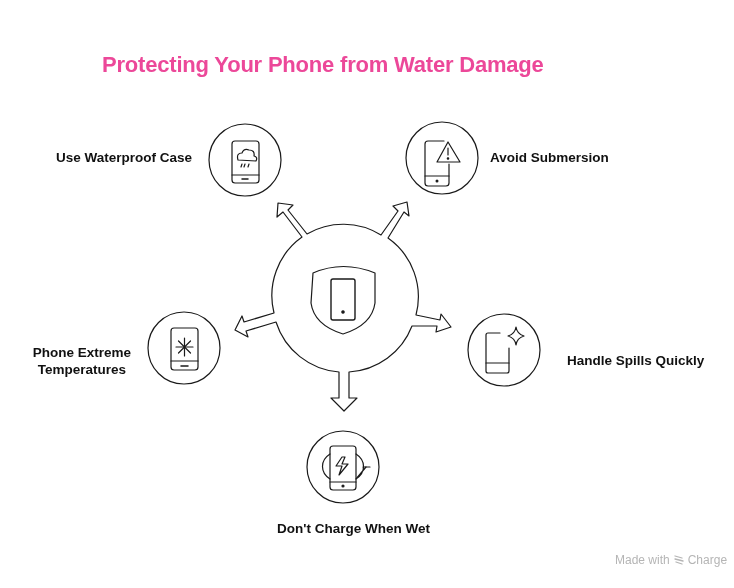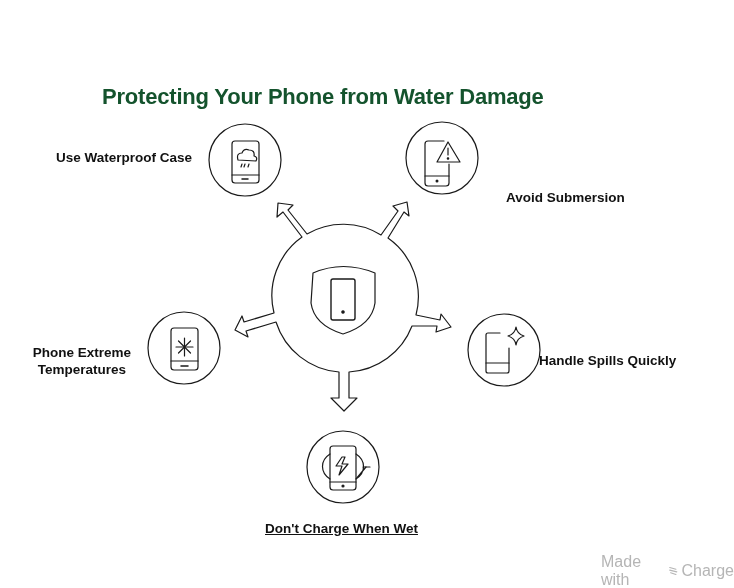--- a/index.html
+++ b/index.html
@@ -1,22 +1,22 @@
 <!DOCTYPE html>
 <html><head>
 <meta charset="utf-8">
 <style>
   html, body { margin: 0; padding: 0; background: #ffffff; }
   body { width: 734px; height: 588px; position: relative; overflow: hidden;
          font-family: "Liberation Sans", sans-serif; color: #111; }
   .title { position: absolute; left: 102px; top: 52px; font-size: 22px; font-weight: bold;
-           letter-spacing: -0.2px; color: #14532d; margin-top: 32px; }
+           letter-spacing: -0.2px; color: #ec4899; }
   .label { position: absolute; font-size: 13.5px; font-weight: bold; color: #111; line-height: 17px; }
   .diagram { position: absolute; left: 0; top: 0; }
-  .footer { position: absolute; left: 601px; top: 553px; font-size: 16px; color: #b5b5b5;
+  .footer { position: absolute; left: 615px; top: 553px; font-size: 12px; color: #b5b5b5;
             display: flex; align-items: center; gap: 3px; }
   .footer svg { display: block; }
 </style>
 </head>
 <body>
 
 <div class="title">Protecting Your Phone from Water Damage</div>
 
 <svg class="diagram" width="734" height="588" viewBox="0 0 734 588" fill="none" stroke="#1a1a1a" stroke-width="1.2" stroke-linejoin="round" stroke-linecap="round">
 
@@ -94,23 +94,23 @@
       <line x1="181" y1="366" x2="188" y2="366" stroke-width="1.5"></line>
       <line x1="184.5" y1="338" x2="184.5" y2="356"></line>
       <line x1="176" y1="347" x2="193" y2="347"></line>
       <line x1="178.5" y1="341" x2="190.5" y2="353"></line>
       <line x1="190.5" y1="341" x2="178.5" y2="353"></line>
     </g>
   </g>
 </svg>
 
 <div class="label" style="left:56px; top:149px;text-align:right;">Use Waterproof Case</div>
-<div class="label" style="left:506px; top:149px;margin-top:40px;">Avoid Submersion</div>
-<div class="label" style="left:539px; top:352px;">Handle Spills Quickly</div>
-<div class="label" style="left:265px; top:520px;text-decoration:underline;">Don't Charge When Wet</div>
+<div class="label" style="left:490px; top:149px;">Avoid Submersion</div>
+<div class="label" style="left:567px; top:352px;">Handle Spills Quickly</div>
+<div class="label" style="left:277px; top:520px;">Don't Charge When Wet</div>
 <div class="label" style="left:32px; top:344px; text-align:center; width:100px;">
   <div>Phone Extreme</div>
   <div>Temperatures</div>
 </div>
 
 <div class="footer">
   <span>Made with</span>
   <svg width="12" height="12" viewBox="0 0 12 12" fill="none" stroke="#b5b5b5" stroke-width="1.3" stroke-linecap="round">
     <path d="M2 2 L9 4 M2 5 L10 7 M3 8 L9 10"></path>
   </svg>

